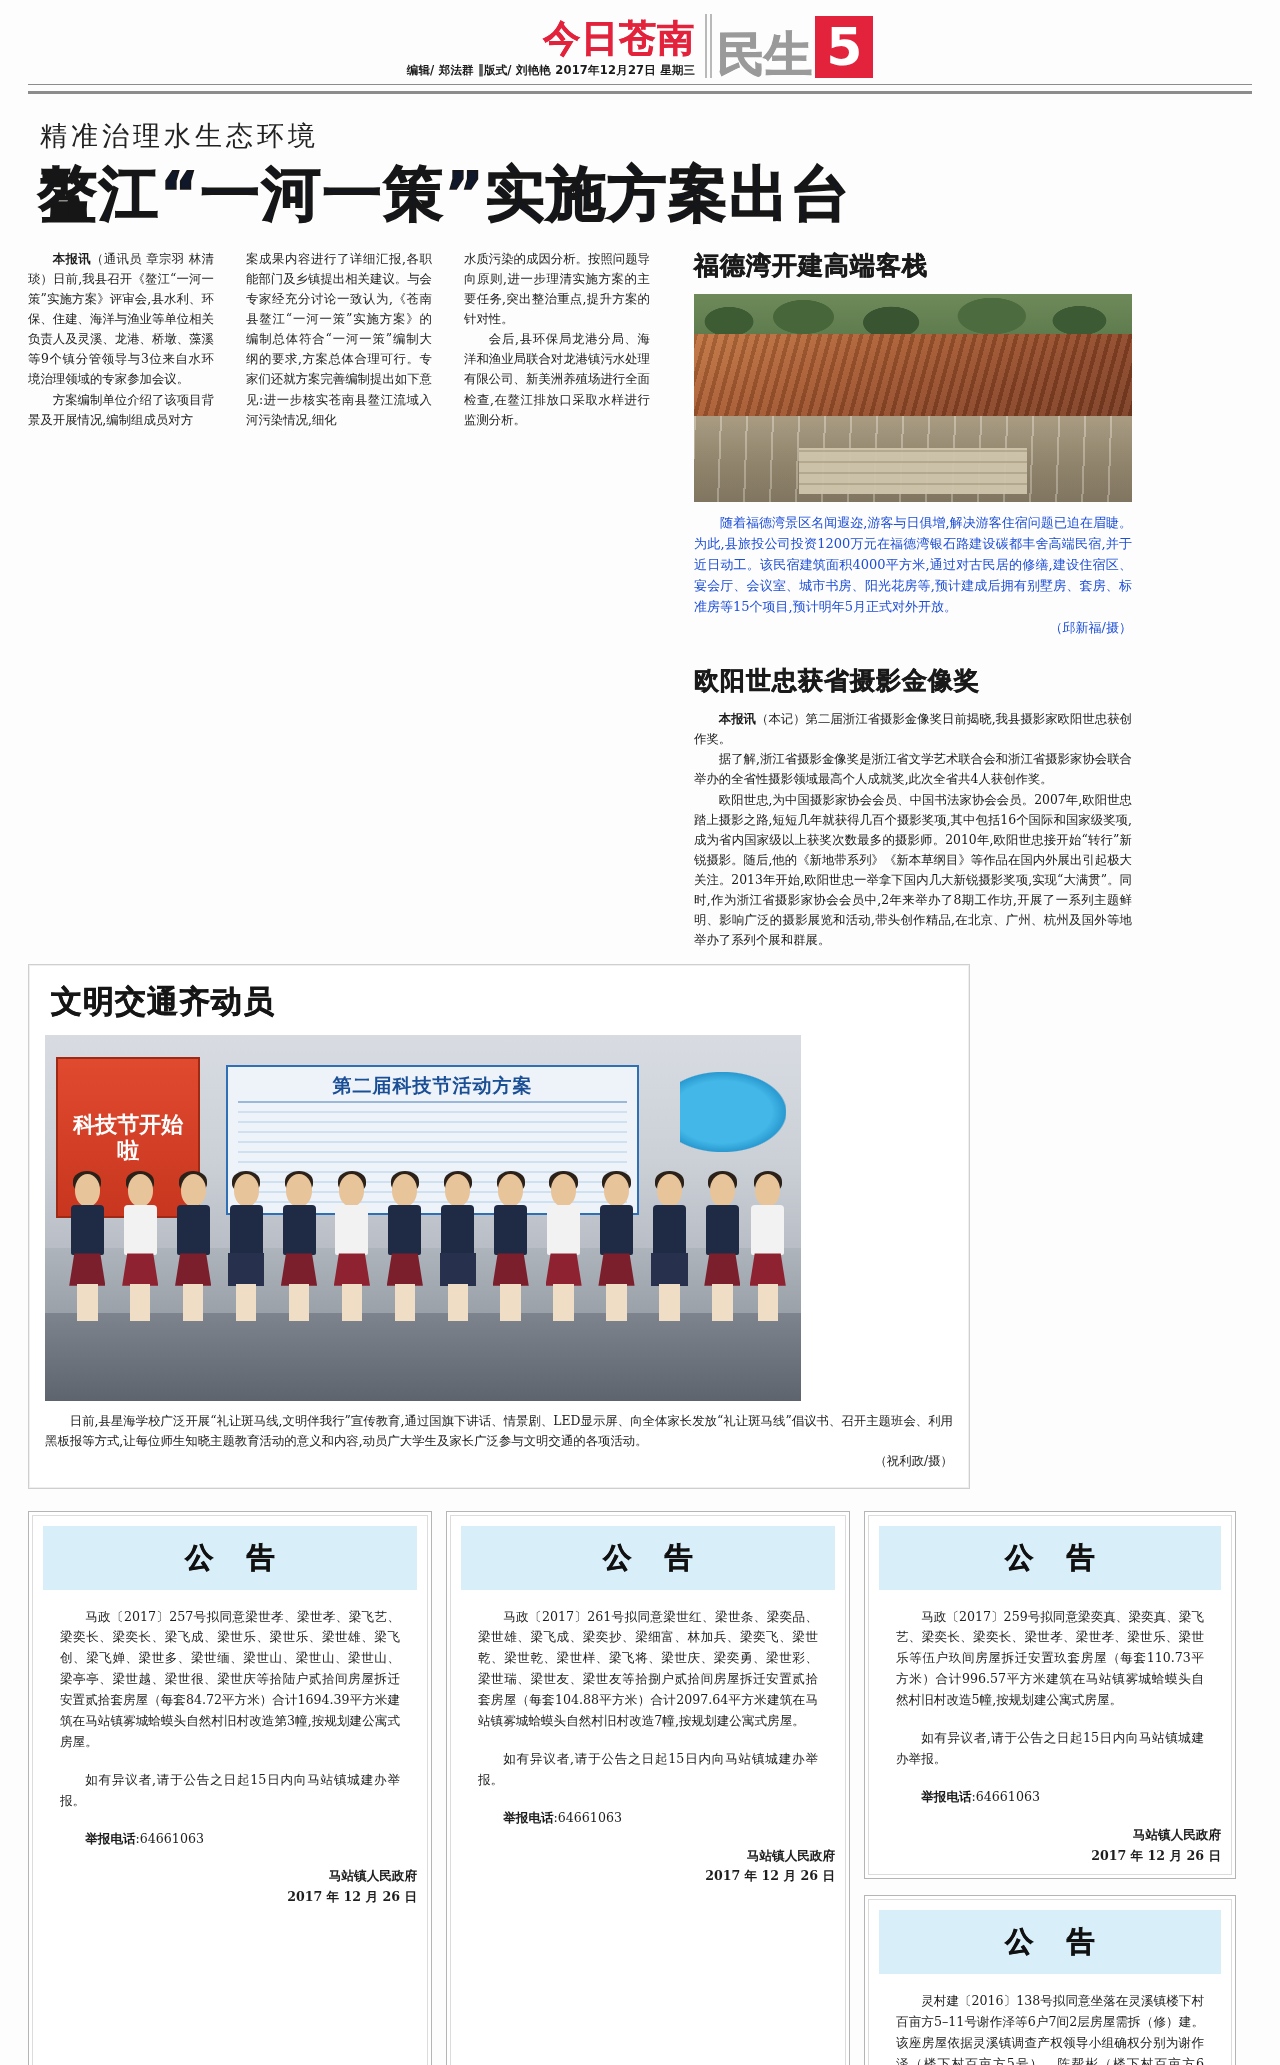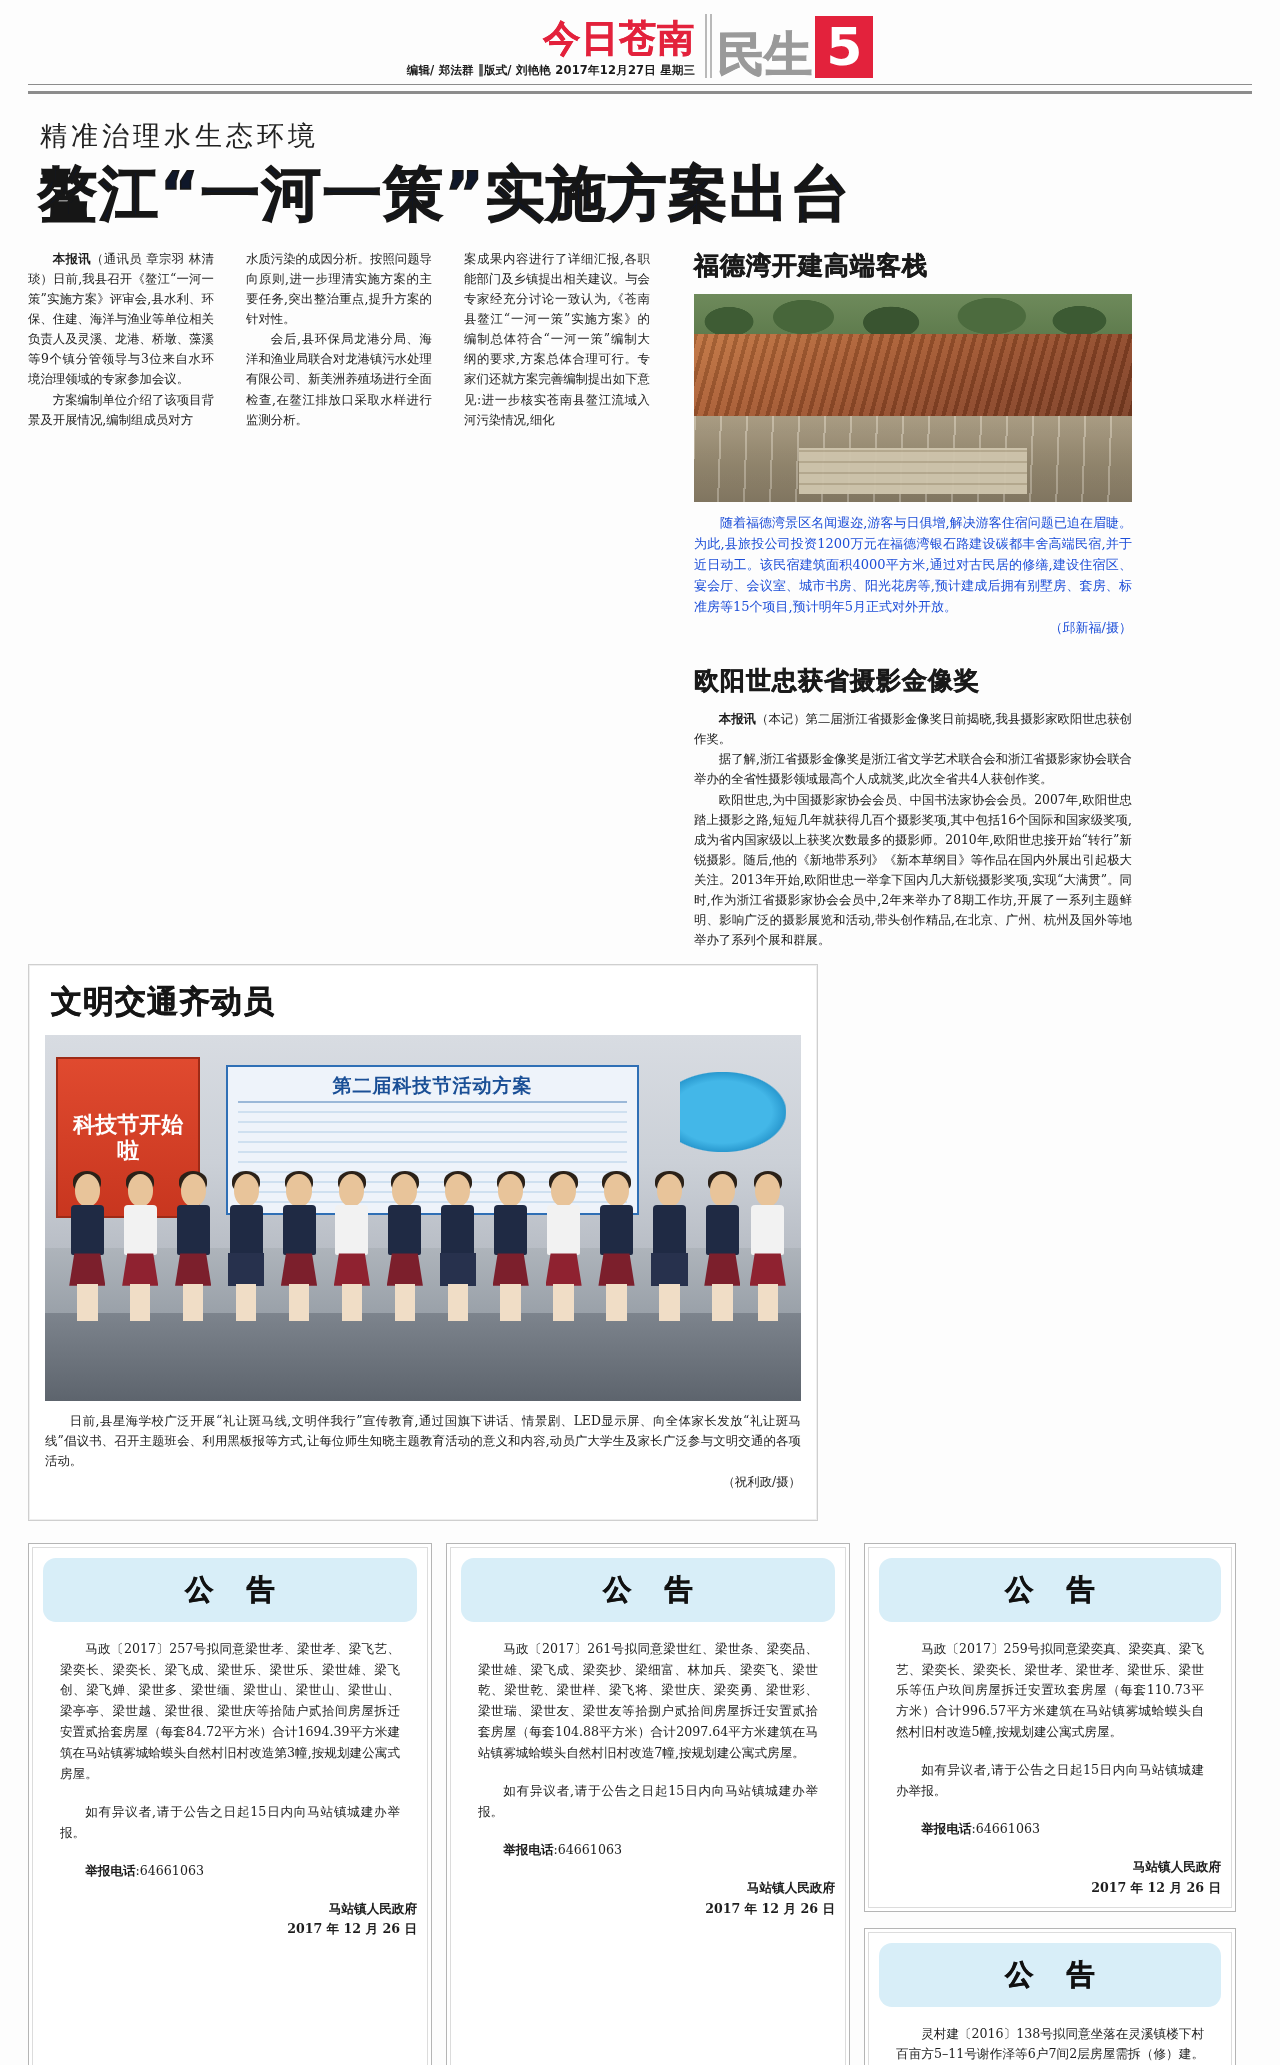--- a/index.html
+++ b/index.html
@@ -137,24 +137,24 @@
   .story2{margin-top:26px;}
   .story2-cols{
     column-count:1;
     font-family:"DejaVu Serif","Liberation Serif",serif;
     font-size:12.4px;line-height:1.62;text-align:justify;
   }
   .story2-cols p{margin:0;text-indent:2em;}
 
   
   .feature-box{
-    margin-top:14px;width:790px;
+    margin-top:14px;width:942px;
     border:1px solid #cfcfcf;background:#ffffff;
     box-shadow:0 0 0 1px #efefef inset;
-    padding:14px 16px 28px 16px;box-sizing:border-box;
+    padding:14px 16px 16px 16px;box-sizing:border-box;
   }
   .feature-title{
     font-size:31px;font-weight:bold;color:#161616;letter-spacing:1px;
     margin:2px 0 12px 6px;-webkit-text-stroke:0.6px #161616;
   }
   .feature-photo{
     width:756px;height:366px;position:relative;overflow:hidden;
     background:#c8ccd2;
   }
   .fp-wall{position:absolute;top:0;left:0;width:100%;height:58%;
@@ -237,21 +237,21 @@
     box-shadow:0 0 0 3px #fff inset, 0 0 0 4px #dcdcdc inset;
     padding:14px 14px 12px 14px;box-sizing:border-box;
   }
   .n-w1{width:404px;}
   .n-w2{width:404px;}
   .n-w3{width:372px;}
   .n-h1{min-height:300px;}
   .notice-title{
     background:#d8eef8;color:#111;
     font-size:28px;font-weight:bold;letter-spacing:12px;
-    text-align:center;padding:13px 0 13px 12px;margin-bottom:12px;border-radius:13px;
+    text-align:center;padding:13px 0 13px 12px;margin-bottom:12px;
     -webkit-text-stroke:0.6px #111;
   }
   .notice-body{
     font-family:"DejaVu Serif","Liberation Serif",serif;
     font-size:12.6px;line-height:1.66;color:#1d1d1d;
     text-align:justify;text-justify:inter-ideograph;
   }
   .notice-body p{margin:17px;text-indent:2em;}
   .notice-phone{margin-top:2px;text-indent:1em;}
   .notice-phone b{font-weight:bold;}
@@ -280,27 +280,27 @@
   <div class="kicker">精准治理水生态环境</div>
   <div class="headline">鳌江“一河一策”实施方案出台</div>
 
   <div class="lede-area">
 
     <div class="col c1">
       <p class="first"><span class="lead-in">本报讯</span><span>（通讯员 章宗羽 林清琰）日前,我县召开《鳌江“一河一策”实施方案》评审会,县水利、环保、住建、海洋与渔业等单位相关负责人及灵溪、龙港、桥墩、藻溪等9个镇分管领导与3位来自水环境治理领域的专家参加会议。</span></p>
       <p>方案编制单位介绍了该项目背景及开展情况,编制组成员对方</p>
     </div>
 
+    <div class="col c2">
+      <p style="text-indent:0">案成果内容进行了详细汇报,各职能部门及乡镇提出相关建议。与会专家经充分讨论一致认为,《苍南县鳌江“一河一策”实施方案》的编制总体符合“一河一策”编制大纲的要求,方案总体合理可行。专家们还就方案完善编制提出如下意见:进一步核实苍南县鳌江流域入河污染情况,细化</p>
+    </div>
+
     <div class="col c3">
       <p style="text-indent:0">水质污染的成因分析。按照问题导向原则,进一步理清实施方案的主要任务,突出整治重点,提升方案的针对性。</p>
       <p>会后,县环保局龙港分局、海洋和渔业局联合对龙港镇污水处理有限公司、新美洲养殖场进行全面检查,在鳌江排放口采取水样进行监测分析。</p>
-    </div>
-
-    <div class="col c2">
-      <p style="text-indent:0">案成果内容进行了详细汇报,各职能部门及乡镇提出相关建议。与会专家经充分讨论一致认为,《苍南县鳌江“一河一策”实施方案》的编制总体符合“一河一策”编制大纲的要求,方案总体合理可行。专家们还就方案完善编制提出如下意见:进一步核实苍南县鳌江流域入河污染情况,细化</p>
     </div>
 
     <div class="right-col">
 
       <div class="sub-head">福德湾开建高端客栈</div>
 
       <div class="photo-fude">
         <div class="trees"></div>
         <div class="cut"></div>
         <div class="road"></div>

